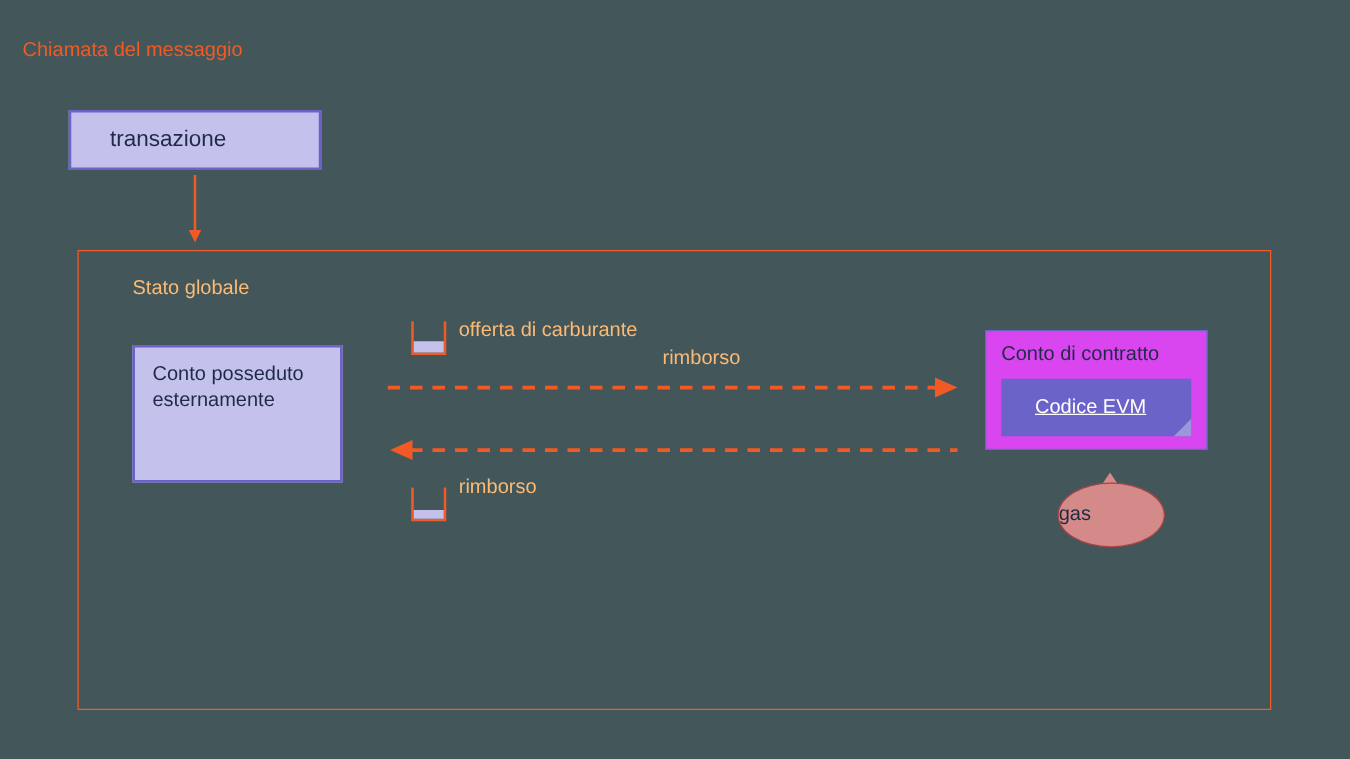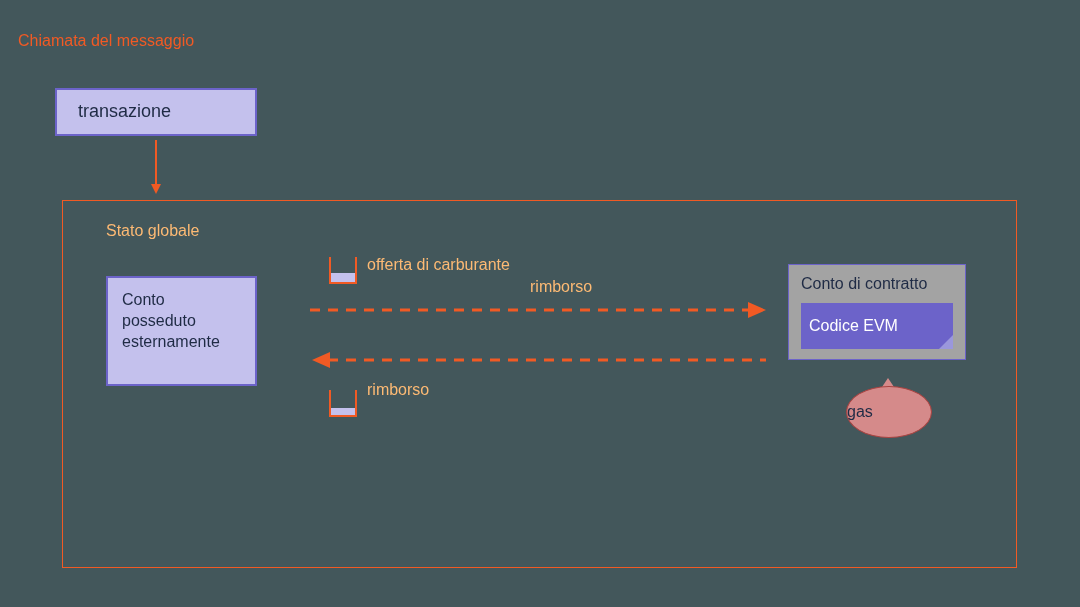--- a/index.html
+++ b/index.html
@@ -34,35 +34,36 @@
     position: absolute;
     color: #fdba74;
     font-size: 16px;
   }
   .bucket {
     position: absolute;
   }
   .bucket svg { display: block; }
   .contract-box {
     position: absolute;
-    background: #a3a3a3;
+    background: #d946ef;
     border: 1.5px solid #6c63c9;
     padding: 10px 12px;
   }
   .contract-title {
     color: #1f2b45;
     font-size: 16px;
     margin-bottom: 10px;
   }
   .evm-code {
     background: #6c63c9;
     color: #fff;
     font-size: 16px;
-    padding: 14px 8px;
+    padding: 14px 27px;
     position: relative;
+    text-decoration: underline;
   }
   .evm-fold {
     position: absolute;
     right: 0;
     bottom: 0;
     width: 0; height: 0;
     border-left: 14px solid transparent;
     border-bottom: 14px solid #9a97dc;
   }
   .gas-ellipse {
@@ -85,34 +86,34 @@
     border-right: 8px solid transparent;
     border-bottom: 12px solid #d58a8a;
   }
   .dashed-arrow { position: absolute; }
 </style>
 </head>
 <body>
 
 <div class="title" style="left:18px; top:32px;">Chiamata del messaggio</div>
 
-<div class="box" style="left:55px; top:88px; width:202px; height:48px; display:flex; align-items:center; padding-left:21px;">
+<div class="box" style="left:55px; top:88px; width:202px; height:48px; display:flex; align-items:center; padding-left:31px;">
   <span class="box-text">transazione</span>
 </div>
 
 <svg class="dashed-arrow" style="left:148px; top:140px;" width="16" height="56">
   <line x1="8" y1="0" x2="8" y2="44" stroke="#f15a24" stroke-width="2"></line>
   <polygon points="8,54 3,44 13,44" fill="#f15a24"></polygon>
 </svg>
 
 <div class="global-state" style="left:62px; top:200px; width:955px; height:368px;"></div>
 
 <div class="label-orange" style="left:106px; top:222px;">Stato globale</div>
 
-<div class="box" style="left:106px; top:276px; width:151px; height:110px; padding:12px 14px;">
+<div class="box" style="left:106px; top:276px; width:168px; height:110px; padding:12px 14px;">
   <div class="box-text" style="font-size:16px;">Conto posseduto esternamente</div>
 </div>
 
 <div class="bucket" style="left:328px; top:255px;">
   <svg width="30" height="32">
     <path d="M2 2 L2 28 L28 28 L28 2" fill="none" stroke="#f15a24" stroke-width="2"></path>
     <rect x="3" y="18" width="24" height="9" fill="#c4c1ed"></rect>
   </svg>
 </div>
 <div class="label-orange" style="left:367px; top:255px; line-height:1.2;">offerta di carburante</div>

